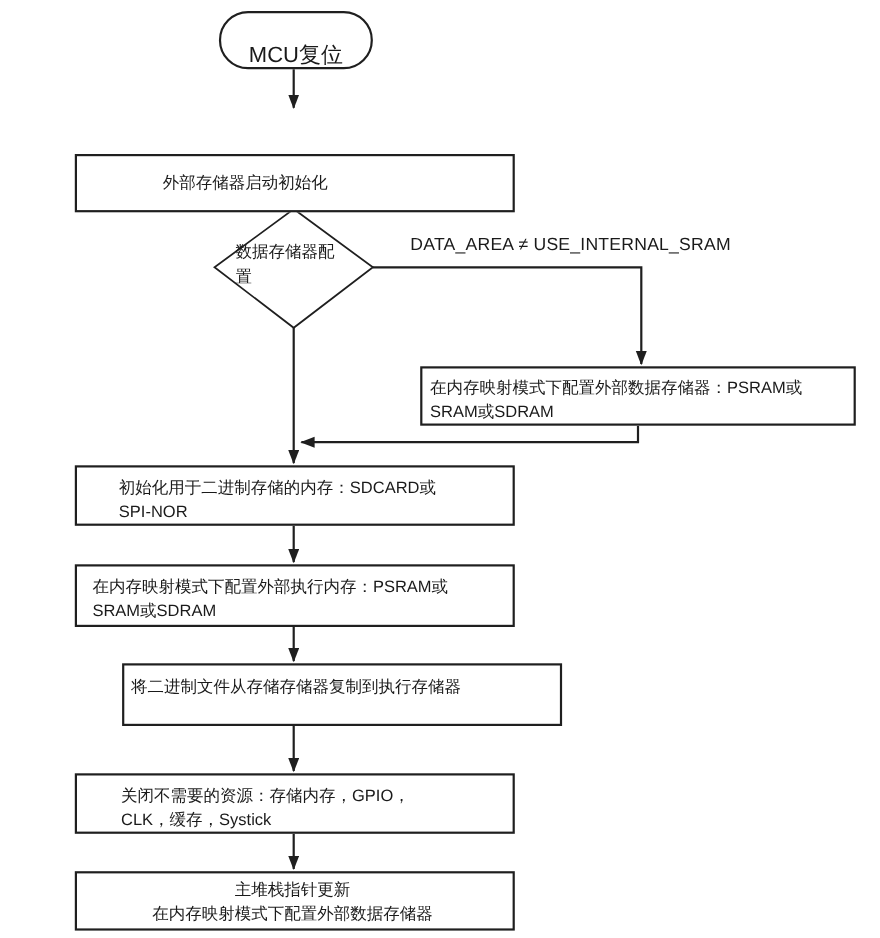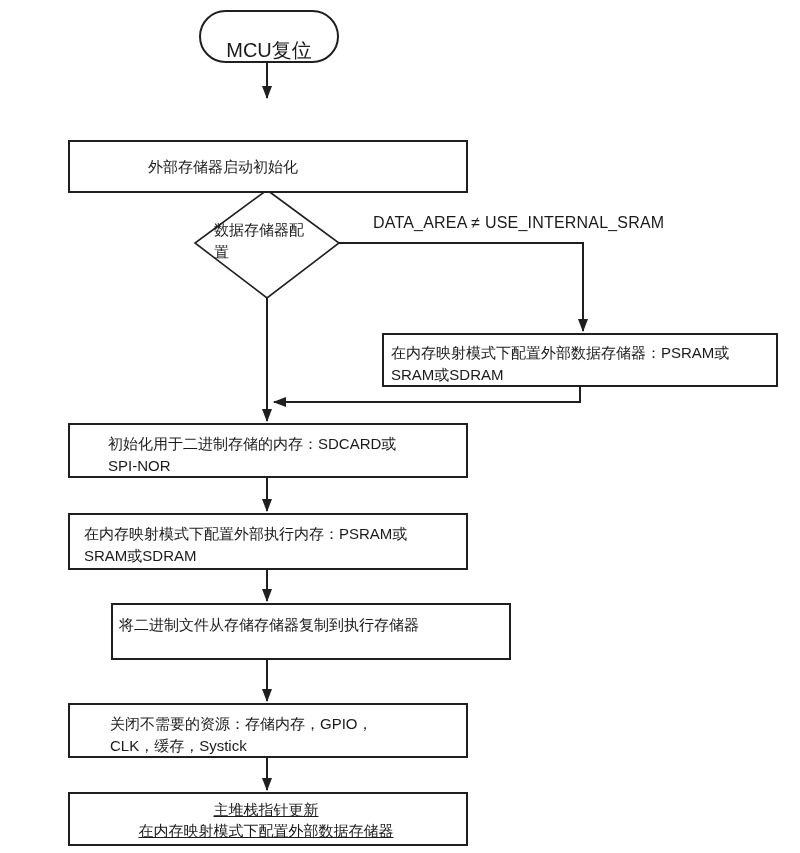--- a/index.html
+++ b/index.html
@@ -72,21 +72,20 @@
     left: 68px; top: 703px;
     width: 400px; height: 55px;
     padding: 8px 6px 0 40px;
   }
   .proc-jump {
     left: 68px; top: 792px;
     width: 400px; height: 54px;
     padding: 5px 4px 0 0;
     text-align: center;
     line-height: 21px;
-    text-decoration: underline;
   }
   .decision-text {
     position: absolute;
     left: 214px; top: 219px;
     width: 112px;
     font-size: 15px;
     line-height: 22px;
     color: #1a1a1a;
   }
   .edge-label {

